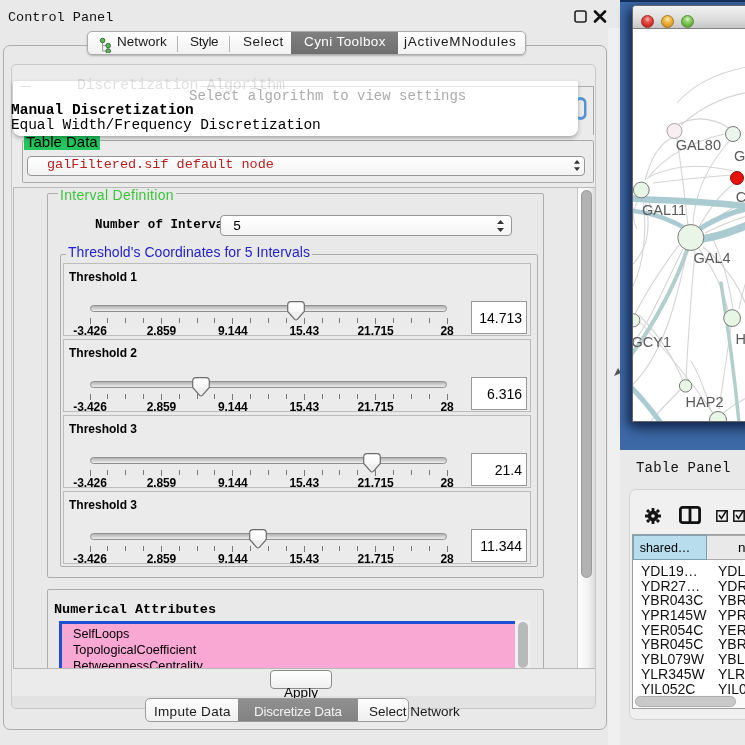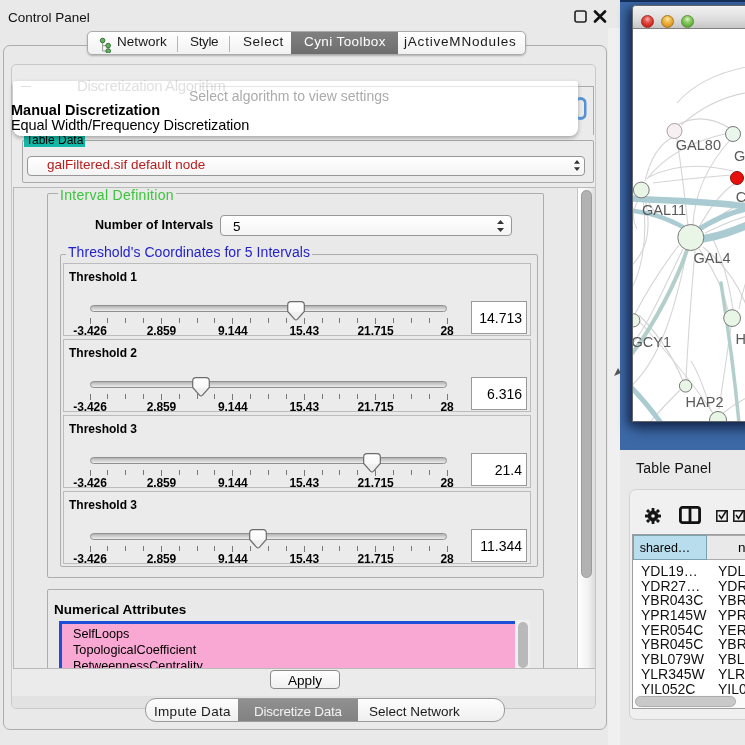--- a/index.html
+++ b/index.html
@@ -1,18 +1,18 @@
 <!DOCTYPE html>
 <html><head>
 <meta charset="utf-8">
 <style>
 html,body{margin:0;padding:0;}
 #root{position:relative;width:745px;height:745px;background:#E9E9E9;font-family:"Liberation Sans",sans-serif;overflow:hidden;}
 .abs{position:absolute;}
-.txt{position:absolute;white-space:nowrap;}
+.txt{position:absolute;white-space:nowrap;font-family:Liberation Mono, monospace;}
 
 #titlebar{left:0;top:0;width:620px;height:28px;background:#E9E9E9;}
 #titletext{left:8px;top:9.5px;font-size:13.5px;color:#111;}
 #outerpanel{left:3px;top:45px;width:604px;height:685px;border:1px solid #ADADAD;border-radius:7px;background:#E9E9E9;box-sizing:border-box;}
 #innerpanel{left:11px;top:64px;width:585px;height:645px;border:1px solid #C9C9C9;border-radius:5px;background:#EBEBEB;box-sizing:border-box;}
 #innerbottom{left:12px;top:696px;width:583px;height:12px;background:#E2E2E2;border-radius:0 0 5px 5px;}
 
 #toptabs{left:87px;top:31px;width:439px;height:24px;background:linear-gradient(#FFFFFF,#F1F1F1);border:1px solid #ABABAB;border-radius:5px;box-sizing:border-box;box-shadow:0 1px 2px rgba(0,0,0,0.25);}
 .ttxt{position:absolute;top:2px;font-size:13.5px;color:#1A1A1A;white-space:nowrap;}
 .tsep{position:absolute;top:4px;width:1px;height:16px;background:#B5B5B5;}
@@ -43,22 +43,22 @@
 .groove{position:absolute;left:26px;width:357px;height:7px;border:1px solid #8F8F8F;border-radius:4px;background:linear-gradient(#B3B3B3,#EDEDED);box-sizing:border-box;}
 .vbox{position:absolute;left:407px;width:56px;height:33px;background:#FFFFFF;border:1.5px solid #999999;box-sizing:border-box;font-size:14px;text-align:right;padding:8px 4px 0 0;}
 .slabels{position:absolute;left:0;width:468px;font-size:12px;font-weight:bold;letter-spacing:-0.1px;}
 .slabels span{position:absolute;transform:translateX(-50%);}
 
 #listbox{left:45px;top:433px;width:456px;height:47px;background:#f9a8d4;border:3px solid #1d4ed8;}
 #listsbar{left:501px;top:432px;width:15px;height:48px;background:#F0F0F0;}
 #listthumb{left:504px;top:434px;width:10px;height:46px;background:#B9B9B9;border-radius:5px;}
 .litem{position:absolute;left:11px;font-size:12.7px;color:#000;}
 
-#applybtn{left:270px;top:670px;width:70px;height:19px;background:linear-gradient(#FFFFFF,#EFEFEF);border:1px solid #8A8A8A;border-radius:4px;box-sizing:border-box;text-align:center;font-size:13.5px;padding-top:2px;}
-#bottabs{left:145px;top:698px;width:360px;height:24px;background:linear-gradient(#FDFDFD,#EFEFEF);border:1px solid #9B9B9B;border-radius:11px;box-sizing:border-box;text-decoration:underline;}
+#applybtn{left:270px;top:670px;width:62px;height:19px;background:linear-gradient(#FFFFFF,#EFEFEF);border:1px solid #8A8A8A;border-radius:4px;box-sizing:border-box;text-align:center;font-size:13.5px;padding-top:14px;}
+#bottabs{left:145px;top:698px;width:264px;height:24px;background:linear-gradient(#FDFDFD,#EFEFEF);border:1px solid #9B9B9B;border-radius:5px;box-sizing:border-box;text-decoration:underline;}
 #botseldark{left:92px;top:0;width:120px;height:22px;background:linear-gradient(#909090,#828282);}
 .btxt{position:absolute;top:5px;font-size:13.5px;color:#1A1A1A;white-space:nowrap;}
 
 #bluepanel{left:620px;top:0;width:125px;height:450px;background:#3D69A7;}
 #bluetop{left:620px;top:0;width:125px;height:2px;background:#16305C;}
 #macwin{left:632px;top:5px;width:125px;height:415px;border:1px solid #63666B;border-radius:4px 4px 0 0;background:#FFFFFF;box-shadow:-5px 3px 8px rgba(10,20,50,0.5), 0 7px 14px rgba(5,15,40,0.55);}
 #mactitle{left:0;top:0;width:125px;height:22px;background:linear-gradient(#F2F2F2,#DDDDDD 60%,#C6C6C6);border-bottom:1px solid #818181;border-radius:3px 3px 0 0;}
 .light{position:absolute;top:9px;width:13px;height:13px;border-radius:50%;}
 #netcanvas{left:0;top:23px;width:125px;height:392px;overflow:hidden;}
 #tpbar{left:620px;top:450px;width:125px;height:35px;background:#E9E9E9;}
@@ -99,21 +99,21 @@
     <div class="ttxt" style="left:29px;letter-spacing:0.05px">Network</div>
     <div class="tsep" style="left:89px"></div>
     <div class="ttxt" style="left:102px;letter-spacing:-0.35px">Style</div>
     <div class="tsep" style="left:141px"></div>
     <div class="ttxt" style="left:155px;letter-spacing:0.55px">Select</div>
     <div class="ttxt" style="left:216px;letter-spacing:0.4px;color:#FFFFFF">Cyni Toolbox</div>
     <div class="ttxt" style="left:316px;letter-spacing:0.8px">jActiveMNodules</div>
   </div>
 
   <div class="groupbox" style="left:22px;top:140px;width:572px;height:43px"></div>
-  <div class="grouplabel" style="left:24px;top:133px;background:#14b8a6;font-size:12px">Table Data</div>
+  <div class="grouplabel" style="left:24px;top:133px;background:#22c55e;font-size:15px">Table Data</div>
   <div class="combo" id="combo1"></div>
   <div class="txt combotext2" style="left:47px;top:156.5px">galFiltered.sif default node</div>
   <svg class="abs" style="left:573px;top:160px" width="8" height="11" viewBox="0 0 8 11">
     <path d="M4 0 L7 3.7 H1 Z" fill="#333"></path>
     <path d="M4 11 L7 7.3 H1 Z" fill="#333"></path>
   </svg>
 
   <div class="abs" id="scrolltop"></div>
   <div class="abs" style="left:13px;top:187px;width:1px;height:481px;background:#B9B9B9"></div>
   <div class="abs" style="left:13px;top:668px;width:582px;height:1px;background:#B9B9B9"></div>

